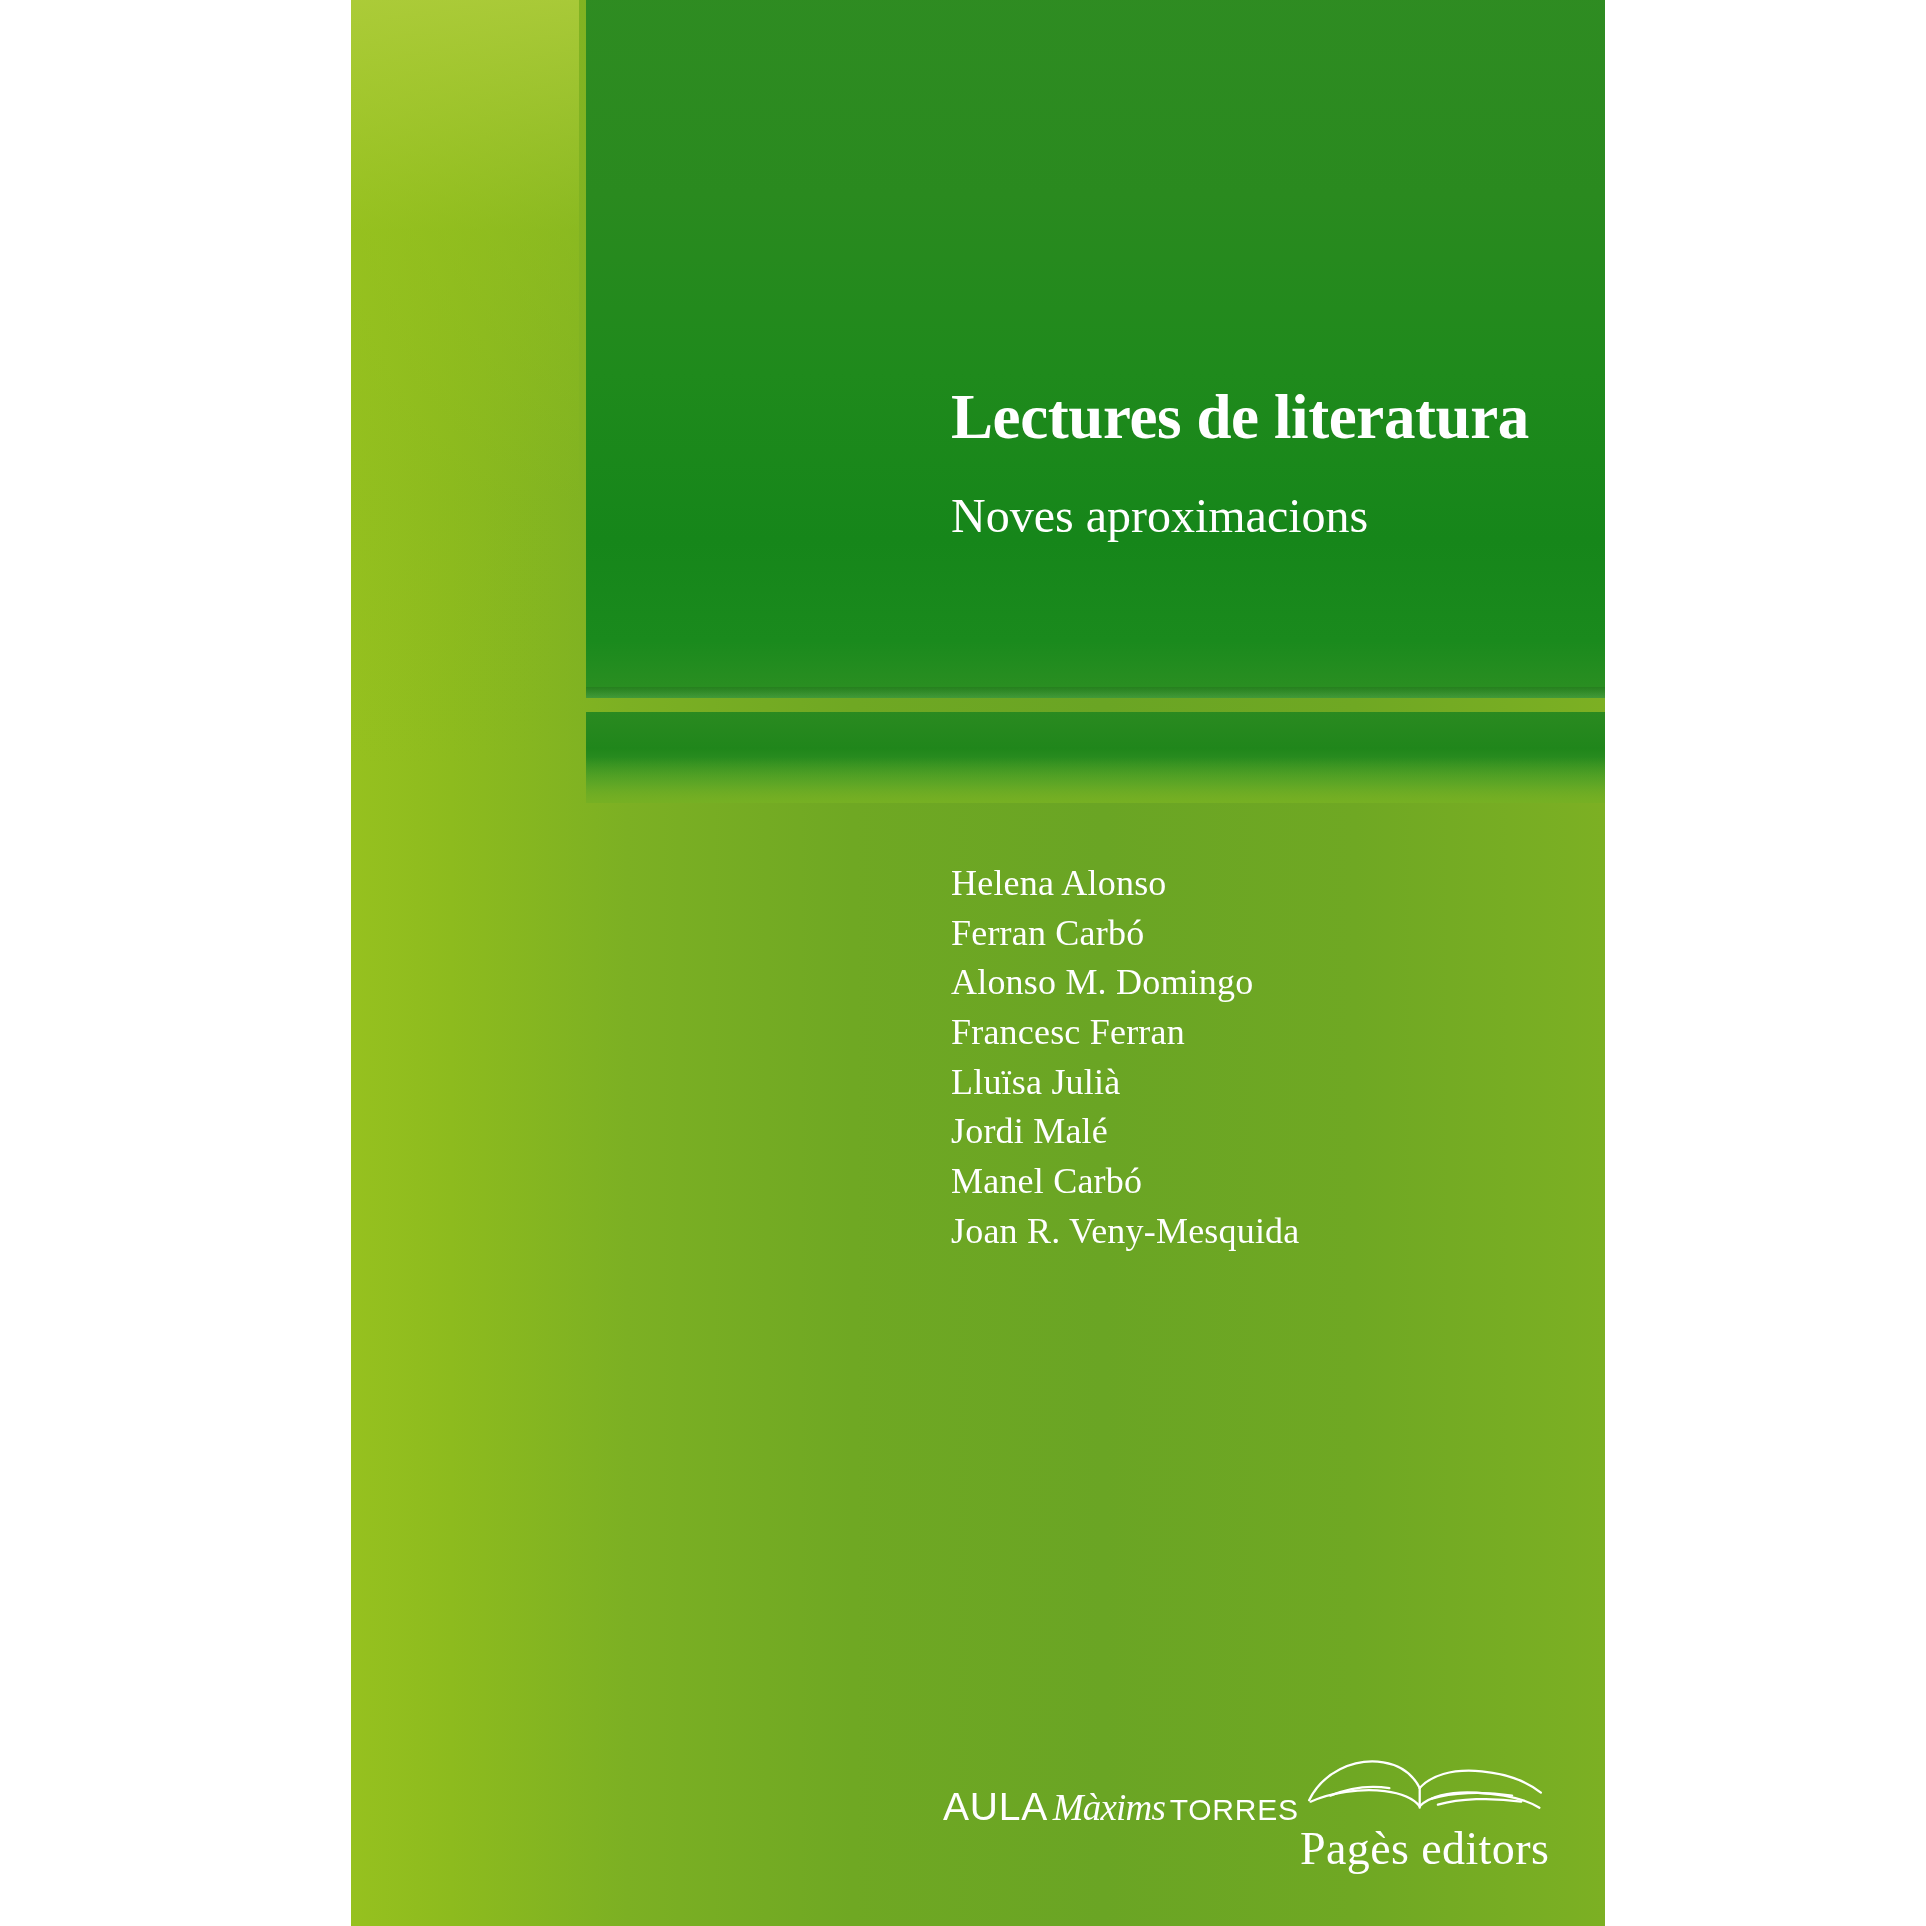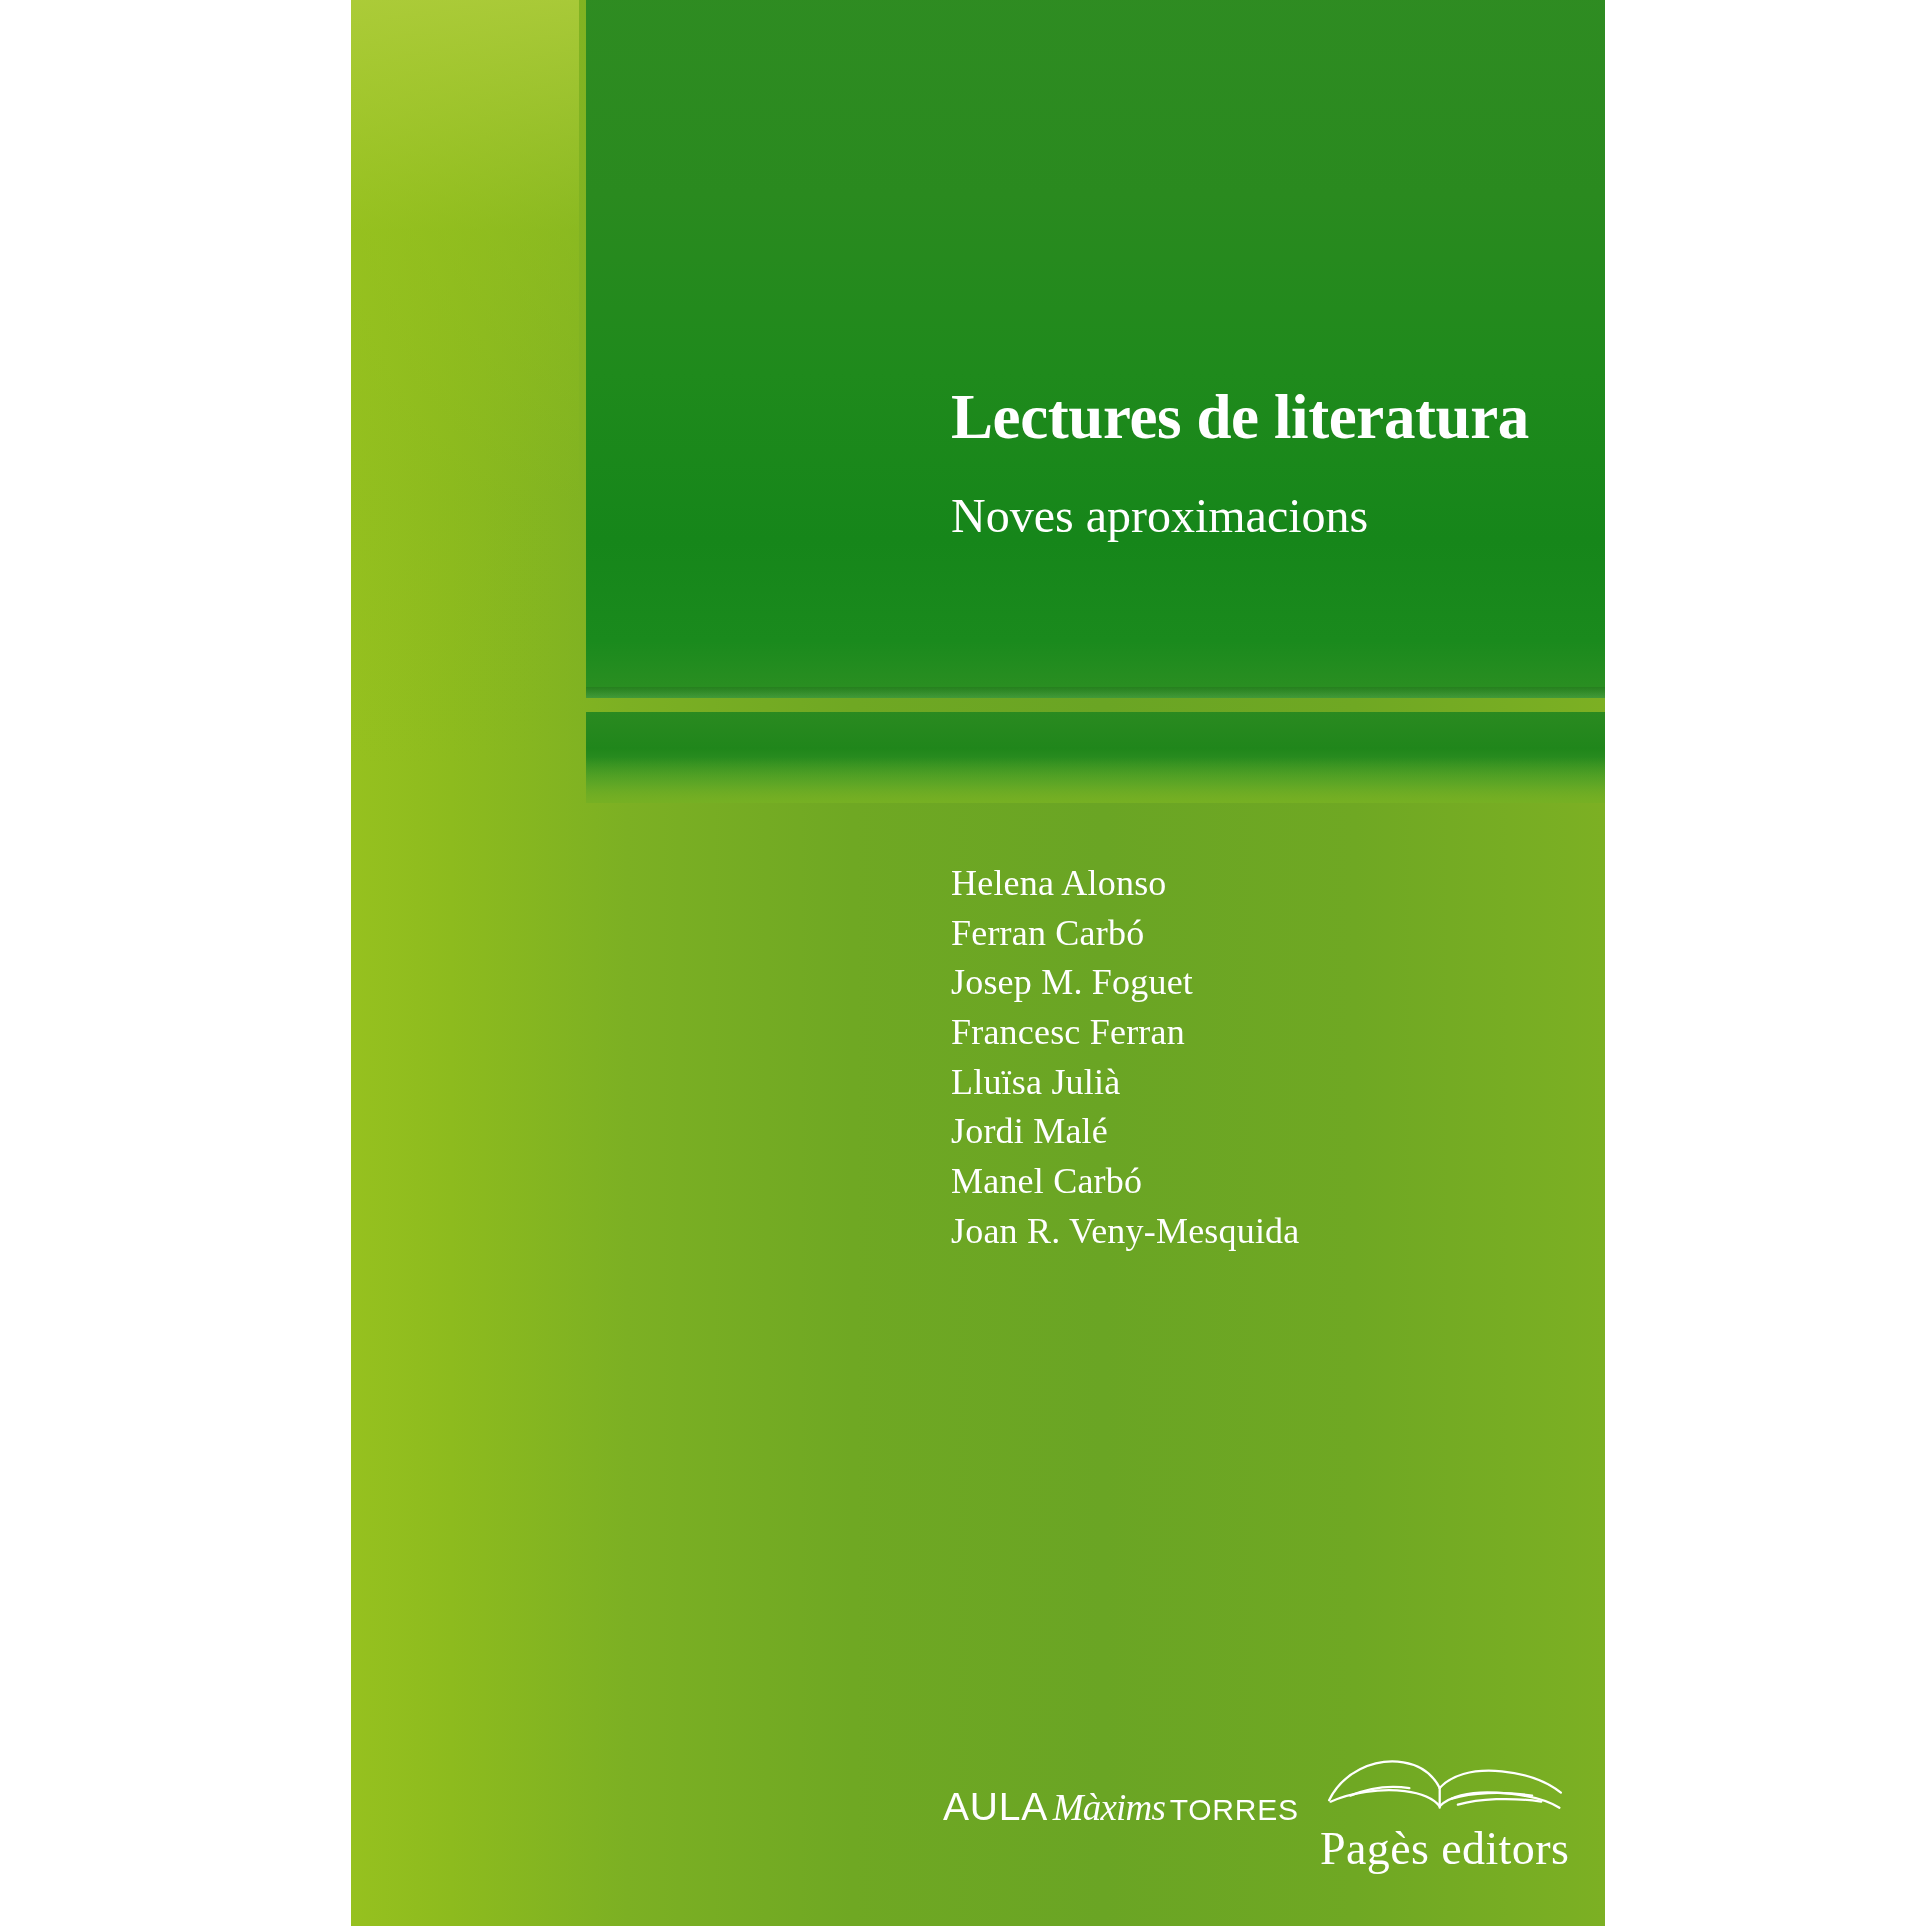--- a/index.html
+++ b/index.html
@@ -158,21 +158,21 @@
   }
   #aula-logo .maxim-script {
     font-family: "Liberation Serif", serif;
     font-style: italic;
     font-size: 37px;
     letter-spacing: -0.8px;
     padding: 0 4.6px;
   }
   #pages-logo {
     position: absolute;
-    left: 734px;
+    left: 714px;
     top: 15px;
     color: #ffffff;
     text-align: left;
   }
   #pages-logo .pages-word {
     font-family: "Liberation Serif", serif;
     font-size: 46px;
     letter-spacing: 0.4px;
     white-space: nowrap;
     display: block;
@@ -196,21 +196,21 @@
     <div id="sub-panel"></div>
 
     <div id="title-block">
       <div class="title-line">Lectures de literatura</div>
       <div id="subtitle">Noves aproximacions</div>
     </div>
 
     <div id="authors">
       <div class="author">Helena Alonso</div>
       <div class="author">Ferran Carbó</div>
-      <div class="author">Josep M. Foguet</div>
+      <div class="author">Alonso M. Domingo</div>
       <div class="author">Francesc Ferran</div>
       <div class="author">Lluïsa Julià</div>
       <div class="author">Jordi Malé</div>
       <div class="author">Manel Carbó</div>
       <div class="author">Joan R. Veny-Mesquida</div>
     </div>
 
     <div id="logos">
 
       <div id="aula-logo">

